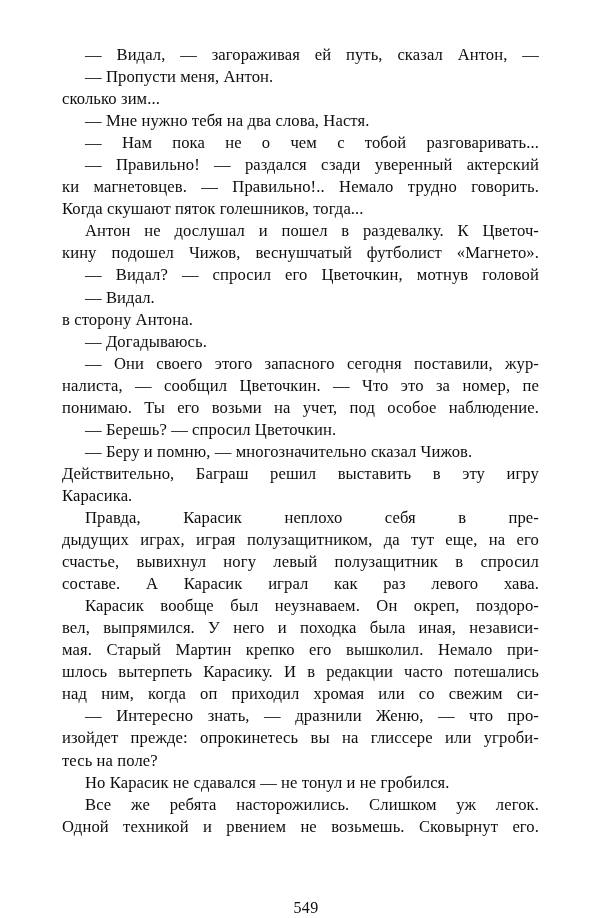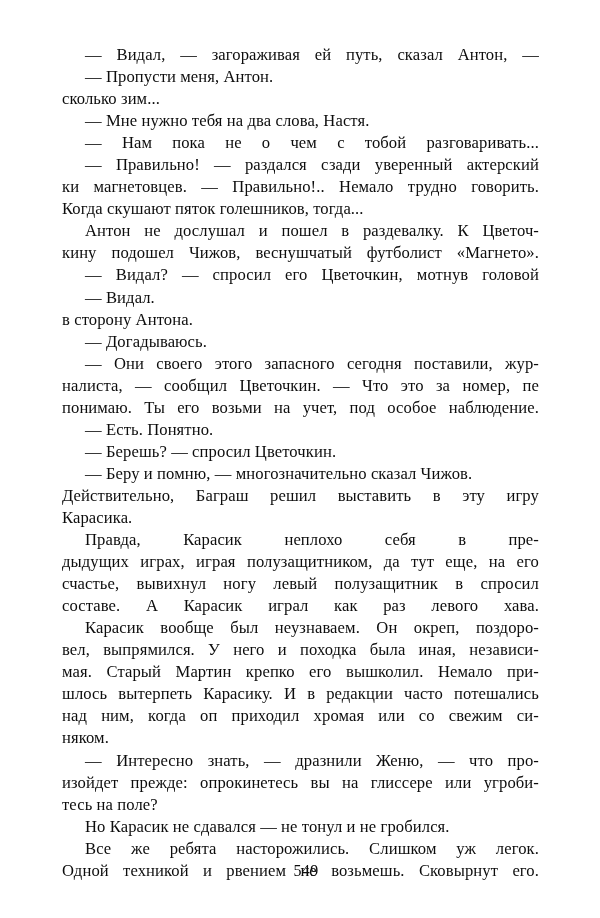--- a/index.html
+++ b/index.html
@@ -40,21 +40,21 @@
     white-space: normal;
   }
   .line.just > span { white-space: pre; }
   
   .line.indent { padding-left: 23px; }
   .line.just.indent { padding-left: 23px; }
   .folio {
     position: absolute;
     left: 0;
     right: 0;
-    top: 862px;
+    top: 899px;
     text-align: center;
     font-family: "Liberation Serif", "DejaVu Serif", serif;
     font-size: 16px;
     color: #0d0d0d;
     letter-spacing: 0.4px;
     margin-left: 12px;
   }
 </style>
 </head>
 <body>
@@ -164,21 +164,20 @@
         <span>понимаю.</span>
         <span>Ты</span>
         <span>его</span>
         <span>возьми</span>
         <span>на</span>
         <span>учет,</span>
         <span>под</span>
         <span>особое</span>
         <span>наблюдение.</span>
       </div>
-      <div class="line indent">— Есть. Понятно.</div>
       <div class="line indent">— Берешь? — спросил Цветочкин.</div>
       <div class="line indent">— Беру и помню, — многозначительно сказал Чижов.</div>
       <div class="line just">
         <span>Действительно,</span>
         <span>Баграш</span>
         <span>решил</span>
         <span>выставить</span>
         <span>в</span>
         <span>эту</span>
         <span>игру</span>
@@ -267,21 +266,20 @@
         <span>ним,</span>
         <span>когда</span>
         <span>оп</span>
         <span>приходил</span>
         <span>хромая</span>
         <span>или</span>
         <span>со</span>
         <span>свежим</span>
         <span>си-</span>
       </div>
-      <div class="line">няком.</div>
       <div class="line just indent">
         <span>—</span>
         <span>Интересно</span>
         <span>знать,</span>
         <span>—</span>
         <span>дразнили</span>
         <span>Женю,</span>
         <span>—</span>
         <span>что</span>
         <span>про-</span>

